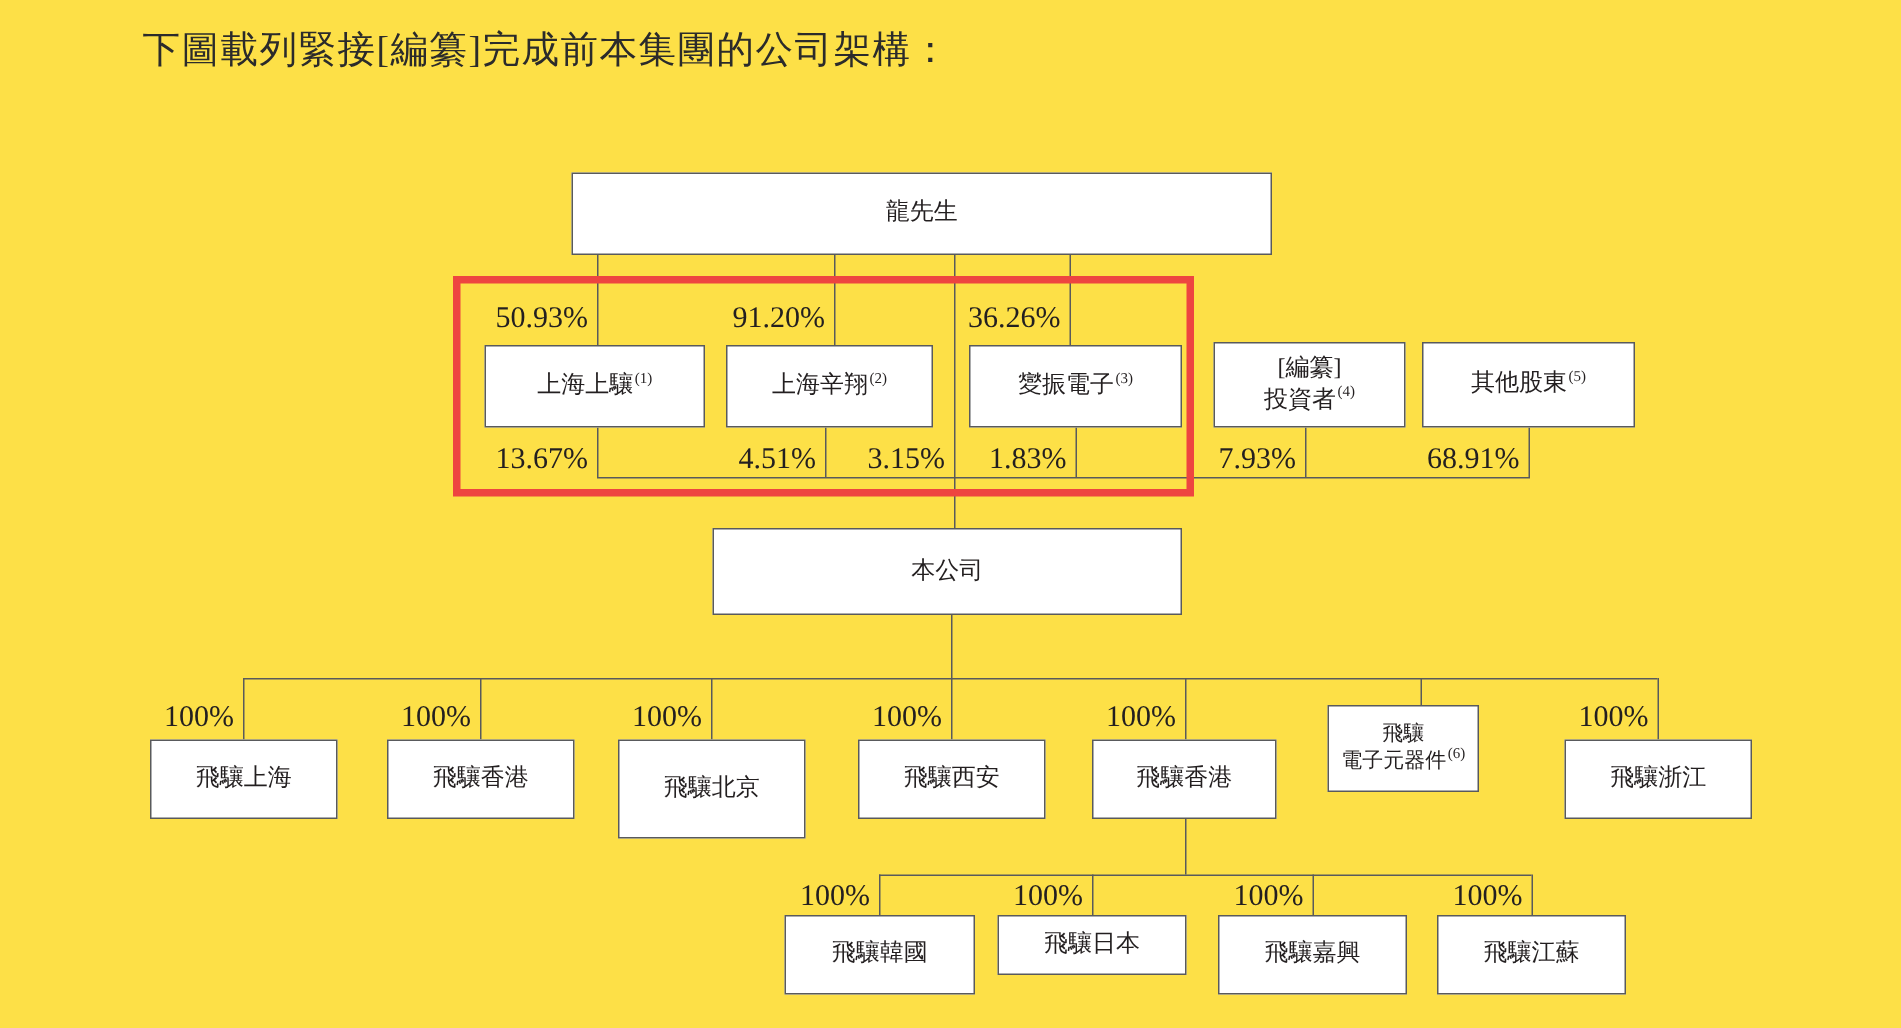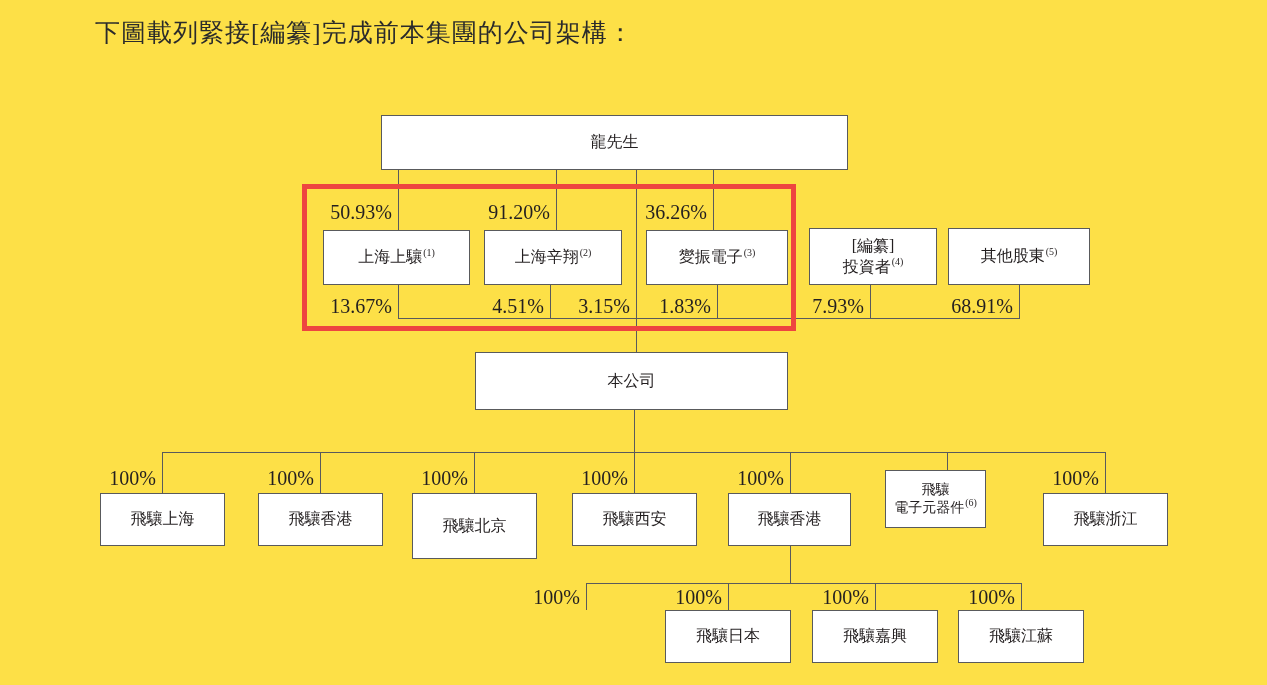--- a/index.html
+++ b/index.html
@@ -120,21 +120,24 @@
   </div>
   <div class="box" style="left:1043px;top:493px;width:125px;height:53px">
     <span class="bl">飛驤浙江</span>
   </div>
 
   <div class="pct" style="left:494px;top:586px">100%</div>
   <div class="pct" style="left:636px;top:586px">100%</div>
   <div class="pct" style="left:783px;top:586px">100%</div>
   <div class="pct" style="left:929px;top:586px">100%</div>
 
-  <div class="box" style="left:665px;top:610px;width:126px;height:53px">
+  <div class="box" style="left:523px;top:610px;width:127px;height:53px">
+    <span class="bl">飛驤韓國</span>
+  </div>
+  <div class="box" style="left:665px;top:610px;width:126px;height:40px">
     <span class="bl">飛驤日本</span>
   </div>
   <div class="box" style="left:812px;top:610px;width:126px;height:53px">
     <span class="bl">飛驤嘉興</span>
   </div>
   <div class="box" style="left:958px;top:610px;width:126px;height:53px">
     <span class="bl">飛驤江蘇</span>
   </div>
 
 </div>

